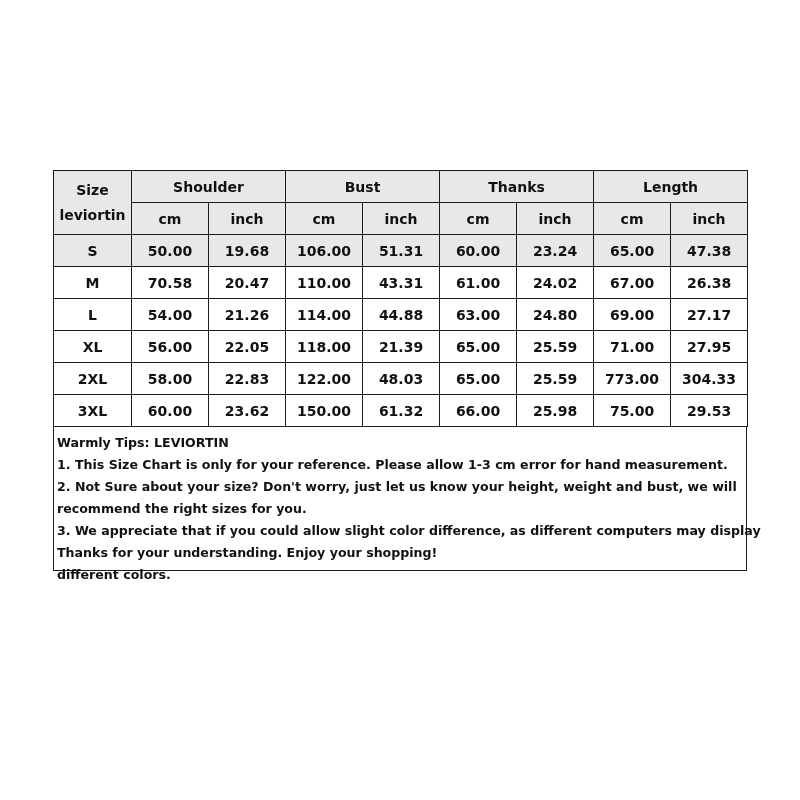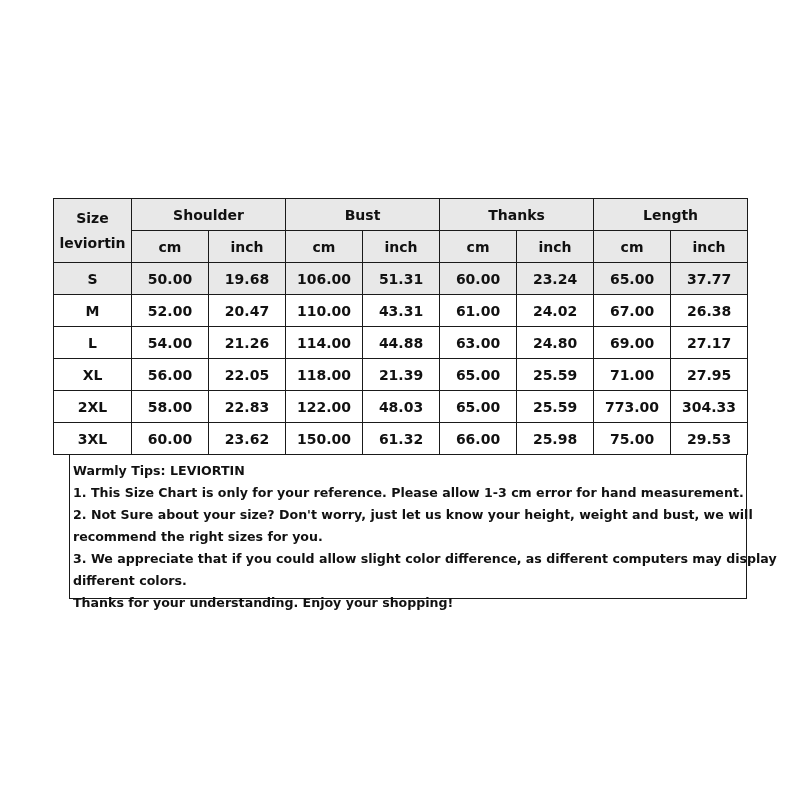--- a/index.html
+++ b/index.html
@@ -11,21 +11,21 @@
       overflow: hidden;
     }
     body {
       position: relative;
       font-family: "DejaVu Sans", sans-serif;
       color: #111111;
     }
     .chart-wrap {
       position: absolute;
       left: 53px;
-      top: 198px;
+      top: 170px;
       width: 694px;
     }
     table.size-table {
       border-collapse: collapse;
       width: 694px;
       table-layout: fixed;
     }
     table.size-table td, table.size-table th {
       border: 1.5px solid #1a1a1a;
       text-align: center;
@@ -43,21 +43,20 @@
     }
     .notes {
       border: 1.5px solid #1a1a1a;
       border-top: none;
       padding: 5px 18px 4px 3px;
       font-weight: bold;
       font-size: 12.6px;
       line-height: 22px;
       height: 134px;
       box-sizing: content-box;
-      margin-left: 16px;
     }
     .notes div { white-space: nowrap; }
   </style>
 </head>
 <body>
 
 <div class="chart-wrap">
   <table class="size-table">
     <colgroup>
       <col style="width:78px">
@@ -93,25 +92,25 @@
     </tr>
     <tr class="shade">
       <td>S</td>
       <td>50.00</td>
       <td>19.68</td>
       <td>106.00</td>
       <td>51.31</td>
       <td>60.00</td>
       <td>23.24</td>
       <td>65.00</td>
-      <td>37.77</td>
+      <td>47.38</td>
     </tr>
     <tr>
       <td>M</td>
-      <td>52.00</td>
+      <td>70.58</td>
       <td>20.47</td>
       <td>110.00</td>
       <td>43.31</td>
       <td>61.00</td>
       <td>24.02</td>
       <td>67.00</td>
       <td>26.38</td>
     </tr>
     <tr>
       <td>L</td>
@@ -159,16 +158,16 @@
     </tr>
   </tbody>
     </table>
 
   <div class="notes">
     <div>Warmly Tips: LEVIORTIN</div>
     <div>1. This Size Chart is only for your reference. Please allow 1-3 cm error for hand measurement.</div>
     <div>2. Not Sure about your size? Don't worry, just let us know your height, weight and bust, we will</div>
     <div>recommend the right sizes for you.</div>
     <div>3. We appreciate that if you could allow slight color difference, as different computers may display</div>
+    <div>Thanks for your understanding. Enjoy your shopping!</div>
     <div>different colors.</div>
-    <div>Thanks for your understanding. Enjoy your shopping!</div>
   </div>
 </div>
 
 </body></html>

